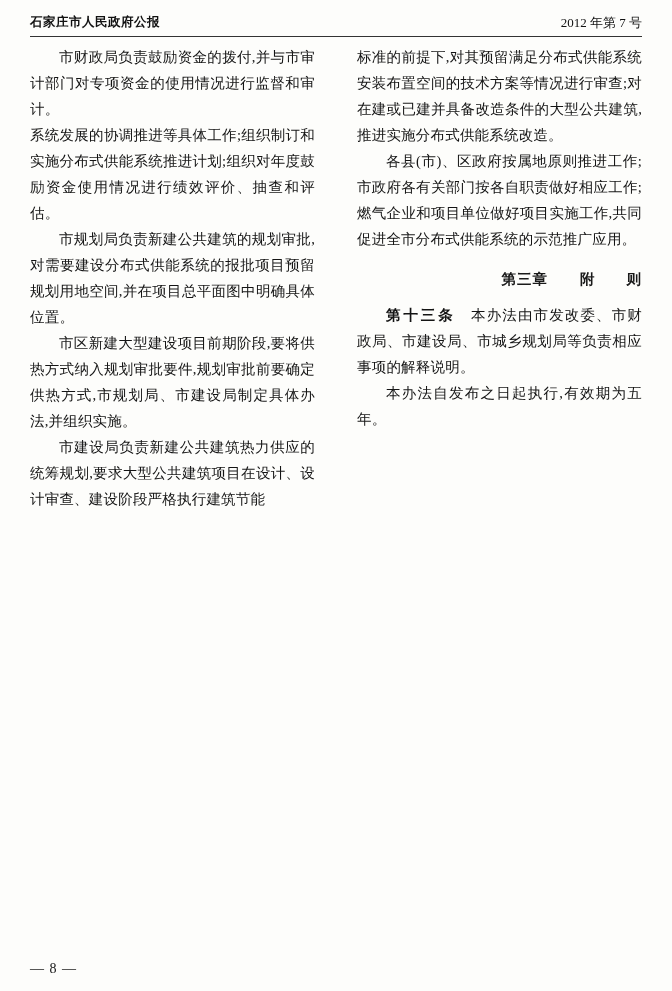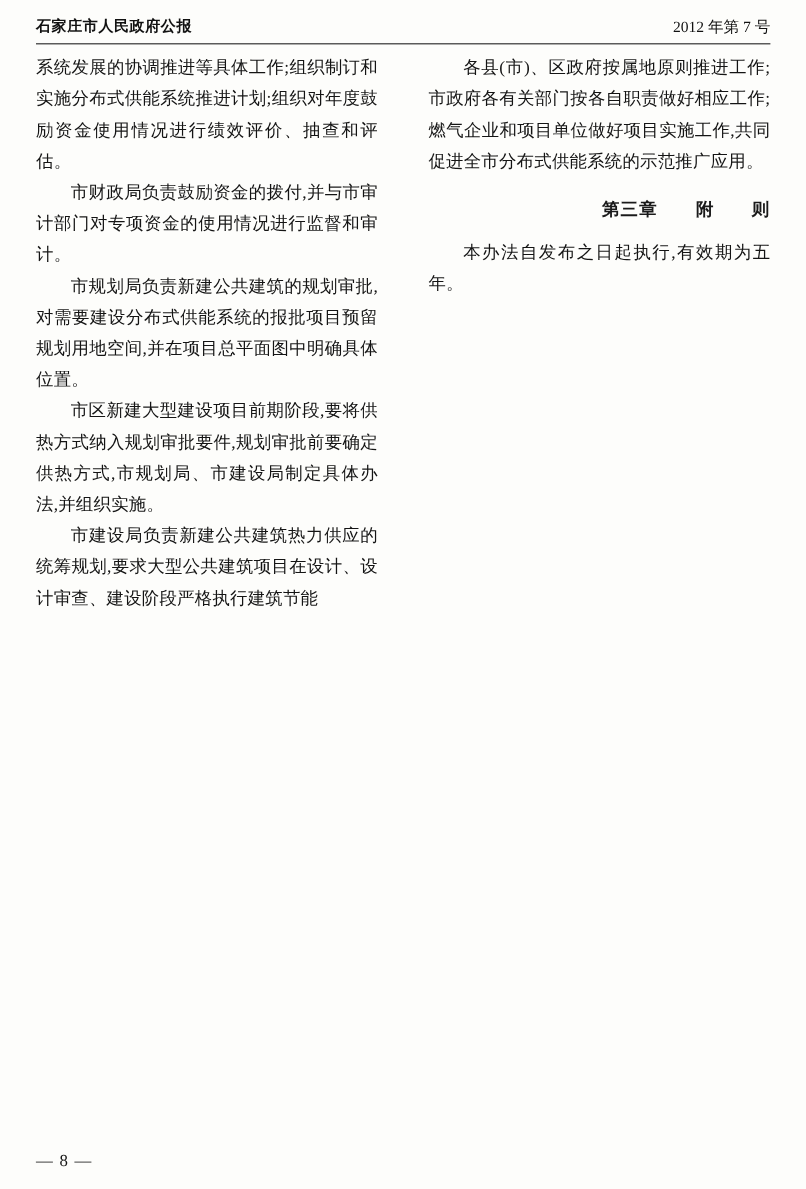--- a/index.html
+++ b/index.html
@@ -121,34 +121,38 @@
 
   <div class="header">
     <div class="header-left">石家庄市人民政府公报</div>
     <div class="header-right">2012 年第 7 号</div>
   </div>
   <div class="header-rule"></div>
 
   <div class="columns">
 
     <div class="col">
+      <p class="para indent">市财政局负责鼓励资金的拨付,并与市审计部门对专项资金的使用情况进行监督和审计。</p>
       <p class="para">系统发展的协调推进等具体工作;组织制订和实施分布式供能系统推进计划;组织对年度鼓励资金使用情况进行绩效评价、抽查和评估。</p>
-      <p class="para indent">市财政局负责鼓励资金的拨付,并与市审计部门对专项资金的使用情况进行监督和审计。</p>
       <p class="para indent">市规划局负责新建公共建筑的规划审批,对需要建设分布式供能系统的报批项目预留规划用地空间,并在项目总平面图中明确具体位置。</p>
       <p class="para indent">市区新建大型建设项目前期阶段,要将供热方式纳入规划审批要件,规划审批前要确定供热方式,市规划局、市建设局制定具体办法,并组织实施。</p>
       <p class="para indent">市建设局负责新建公共建筑热力供应的统筹规划,要求大型公共建筑项目在设计、设计审查、建设阶段严格执行建筑节能</p>
     </div>
 
     <div class="col">
+      <p class="para">标准的前提下,对其预留满足分布式供能系统安装布置空间的技术方案等情况进行审查;对在建或已建并具备改造条件的大型公共建筑,推进实施分布式供能系统改造。</p>
       <p class="para indent">各县(市)、区政府按属地原则推进工作;市政府各有关部门按各自职责做好相应工作;燃气企业和项目单位做好项目实施工作,共同促进全市分布式供能系统的示范推广应用。</p>
 
       <p class="chapter-title">
         <span>第三章</span><span class="gap"></span><span>附　　则</span>
       </p>
 
+      <p class="para indent">
+        <span class="article-lead">第十三条</span><span class="article-gap"></span><span>本办法由市发改委、市财政局、市建设局、市城乡规划局等负责相应事项的解释说明。</span>
+      </p>
 
       <p class="para indent">
         <span>本办法自发布之日起执行,有效期为五年。</span>
       </p>
     </div>
 
   </div>
 
   <div class="footer">
     <span class="footer-page">— 8 —</span>

